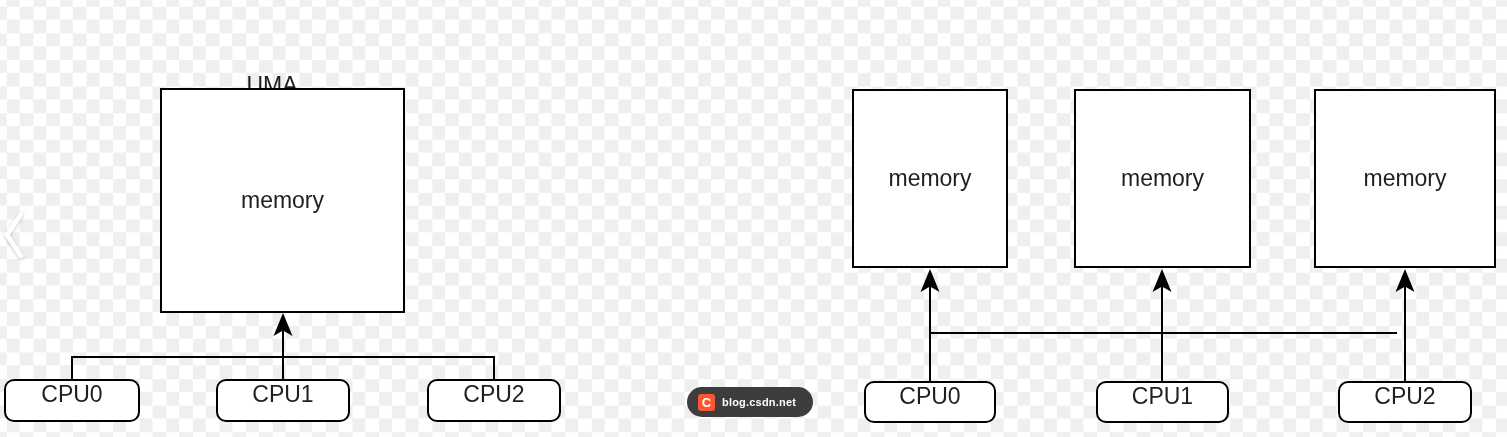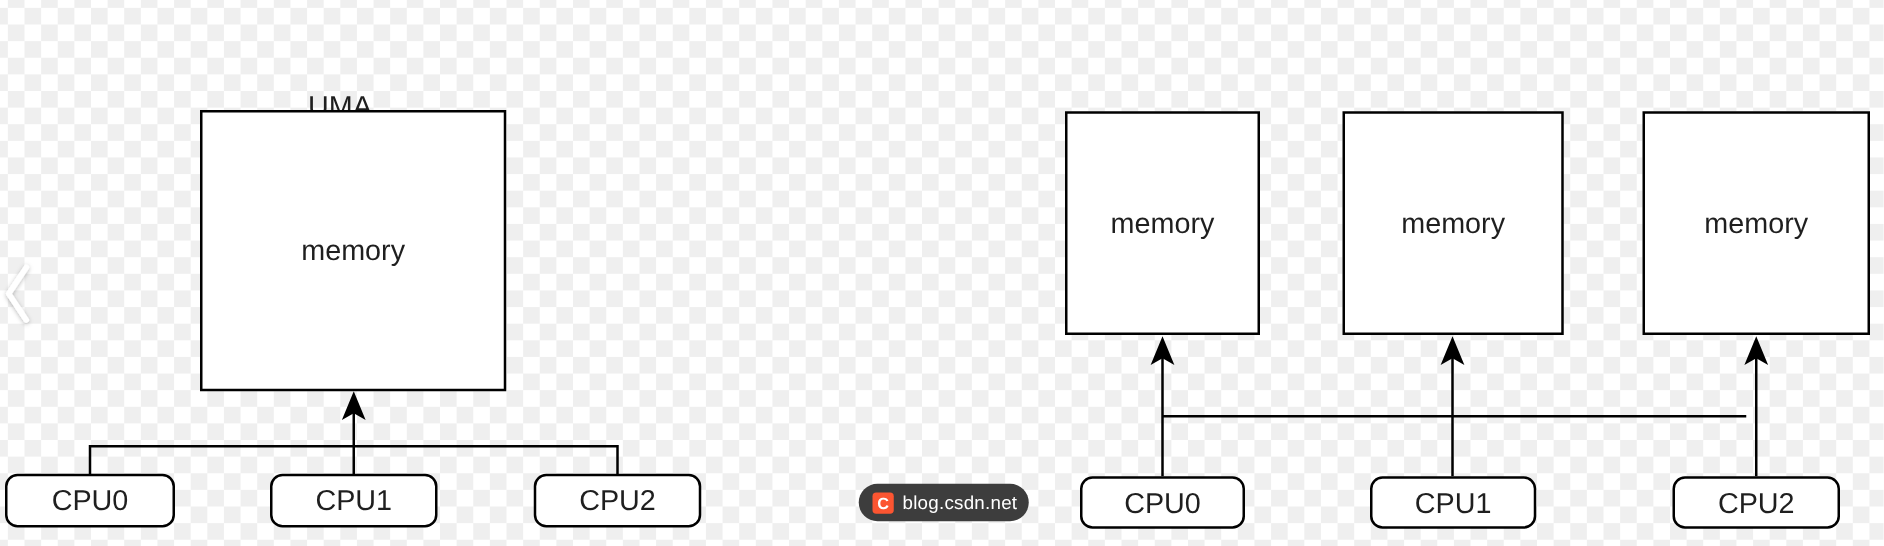--- a/index.html
+++ b/index.html
@@ -46,21 +46,20 @@
   .mem-uma   { left: 160px;  top: 88px; width: 245px; height: 225px; }
   .mem-numa1 { left: 852px;  top: 89px; width: 156px; height: 179px; }
   .mem-numa2 { left: 1074px; top: 89px; width: 177px; height: 179px; }
   .mem-numa3 { left: 1314px; top: 89px; width: 182px; height: 179px; }
   .cpu-box {
     position: absolute;
     background: #ffffff;
     border: 2px solid #000000;
     border-radius: 10px;
     display: flex;
-    align-items: center;
     justify-content: center;
     font-size: 23px;
   }
   .cpu-u0 { left: 4px;    top: 379px; width: 136px; height: 43px; }
   .cpu-u1 { left: 216px;  top: 379px; width: 134px; height: 43px; }
   .cpu-u2 { left: 427px;  top: 379px; width: 134px; height: 43px; }
   .cpu-n0 { left: 864px;  top: 381px; width: 132px; height: 42px; }
   .cpu-n1 { left: 1096px; top: 381px; width: 133px; height: 42px; }
   .cpu-n2 { left: 1338px; top: 381px; width: 134px; height: 42px; }
   .badge {
@@ -84,22 +83,22 @@
     color: #ffffff;
     font-size: 13px;
     font-weight: bold;
     display: flex;
     align-items: center;
     justify-content: center;
     flex: 0 0 auto;
   }
   .badge-text {
     color: #ffffff;
-    font-size: 15px;
-    font-weight: 400;
+    font-size: 11px;
+    font-weight: 700;
     letter-spacing: 0.2px;
   }
   .chev { cursor: pointer; pointer-events: all; }
 </style>
 </head>
 <body>
 
 <div class="canvas">
 
   <svg class="wires" viewBox="0 0 1507 437" xmlns="http://www.w3.org/2000/svg">

